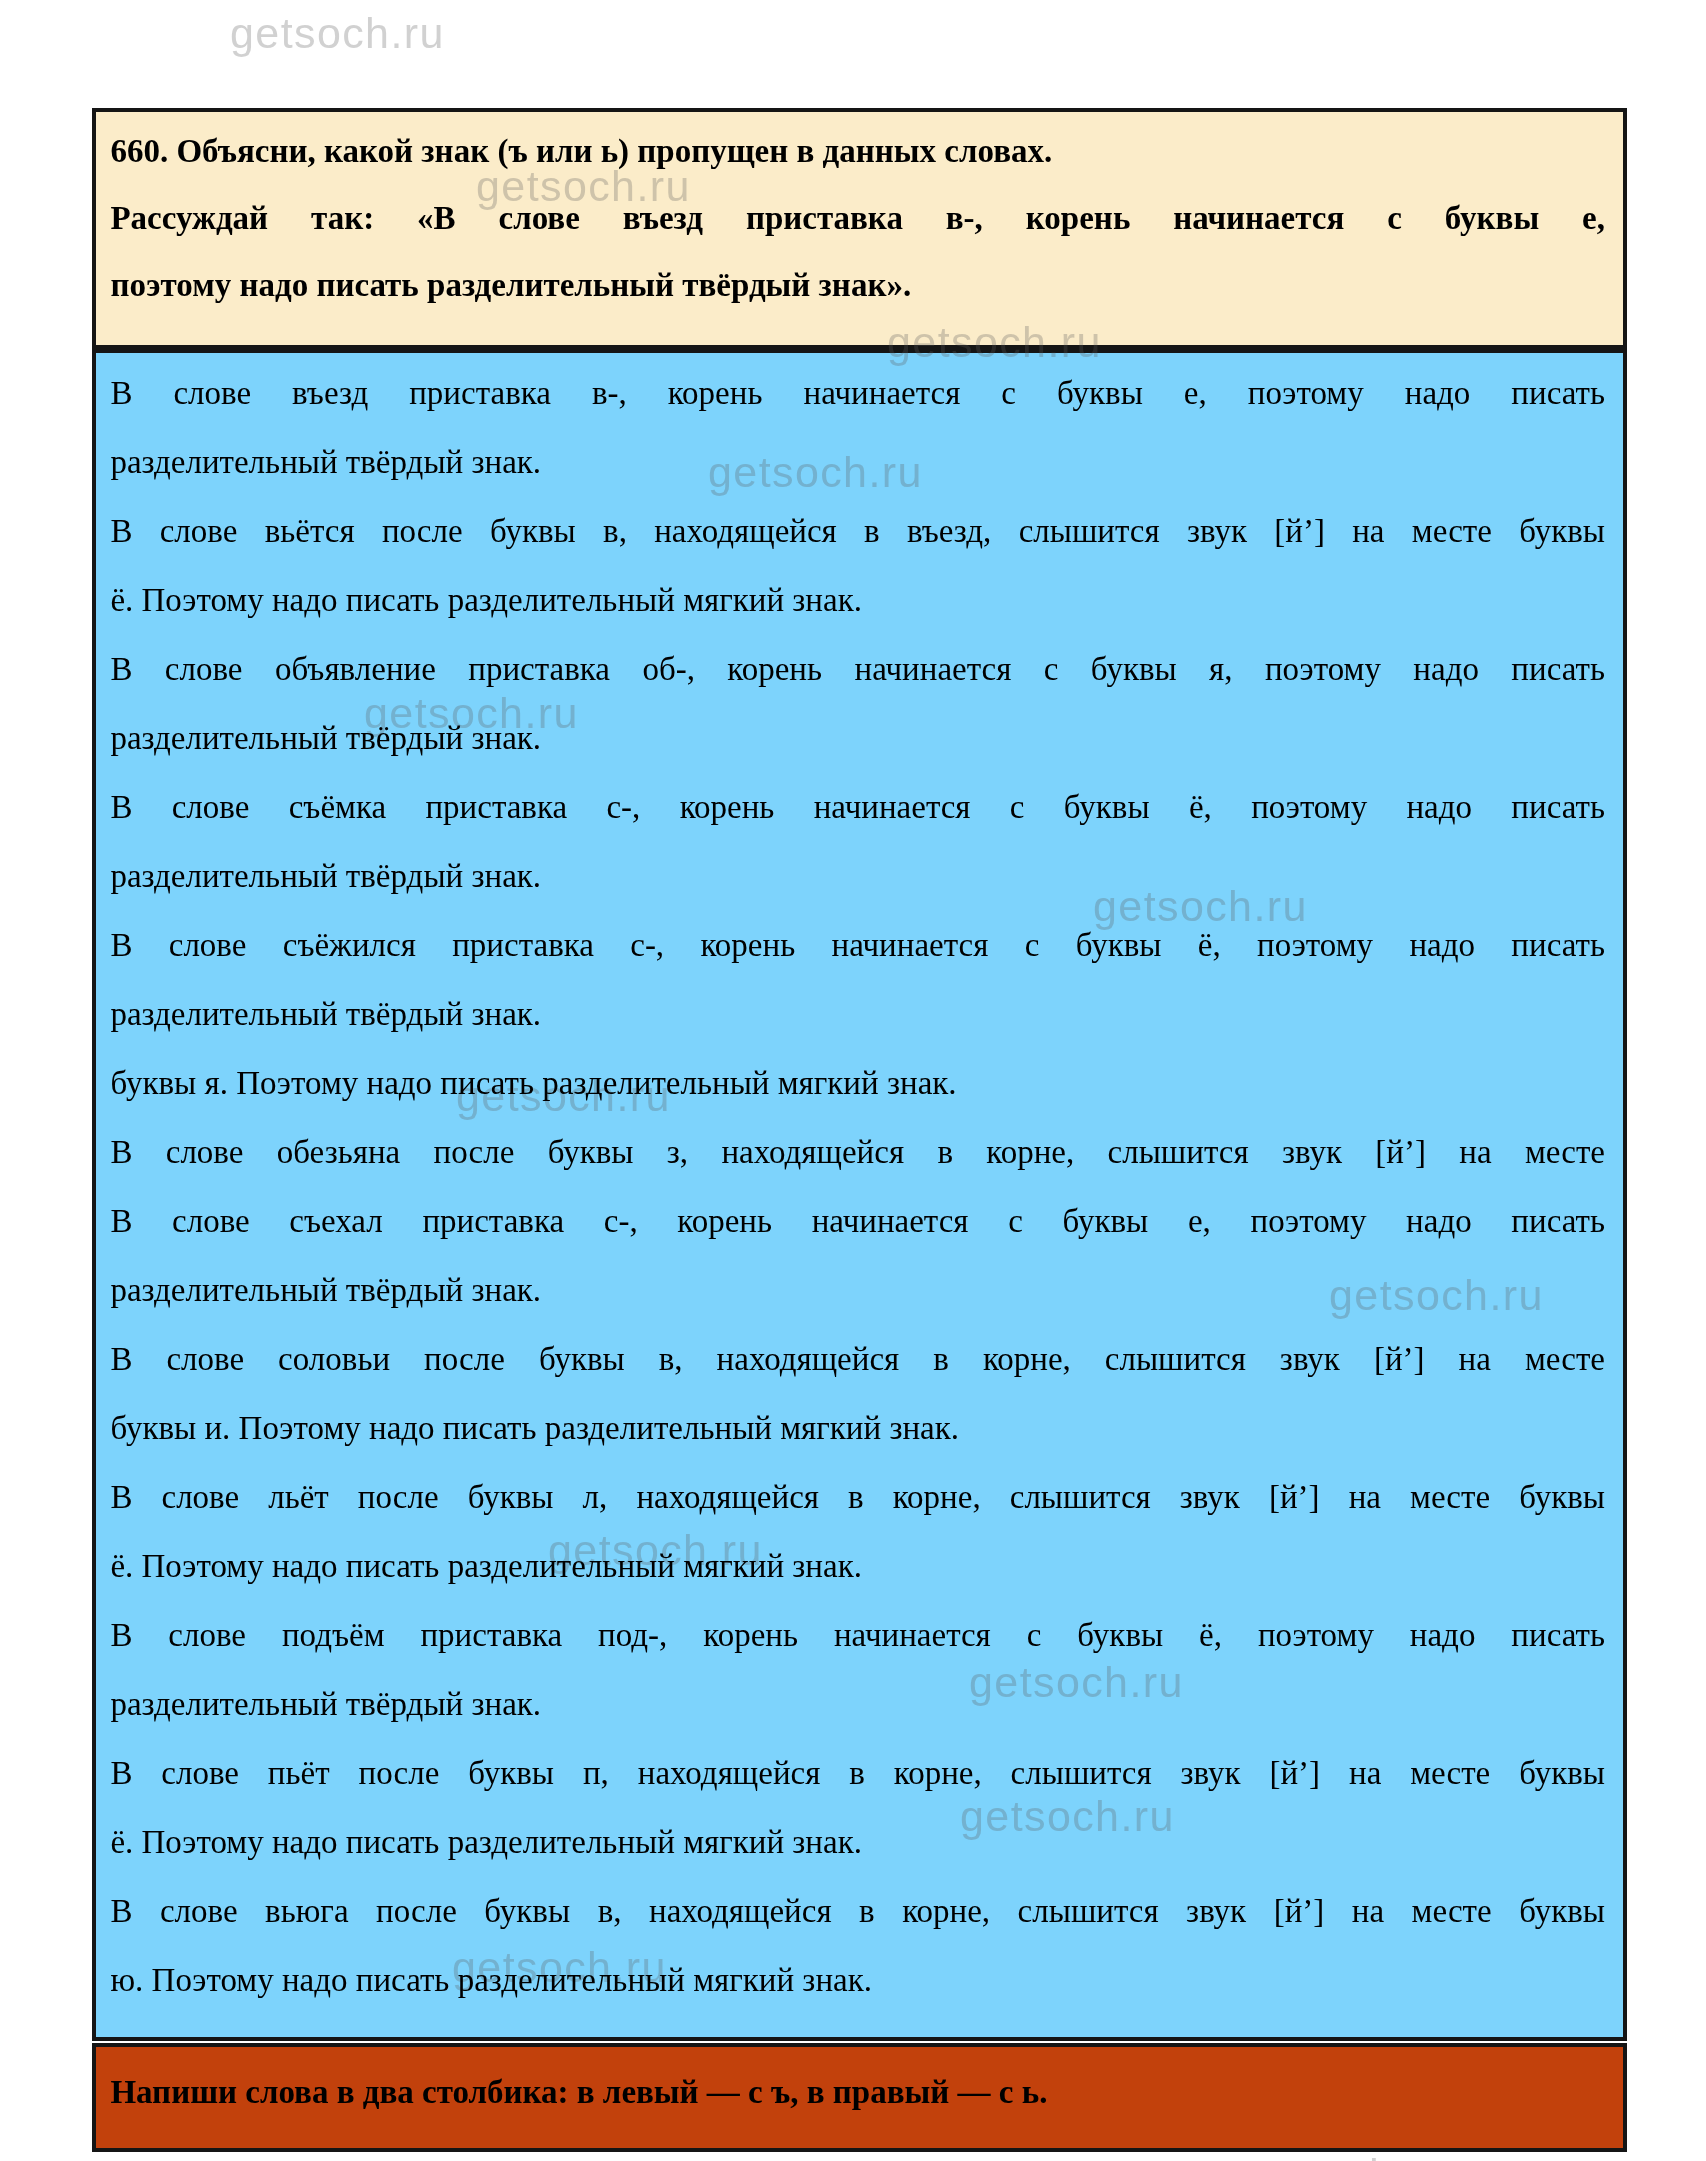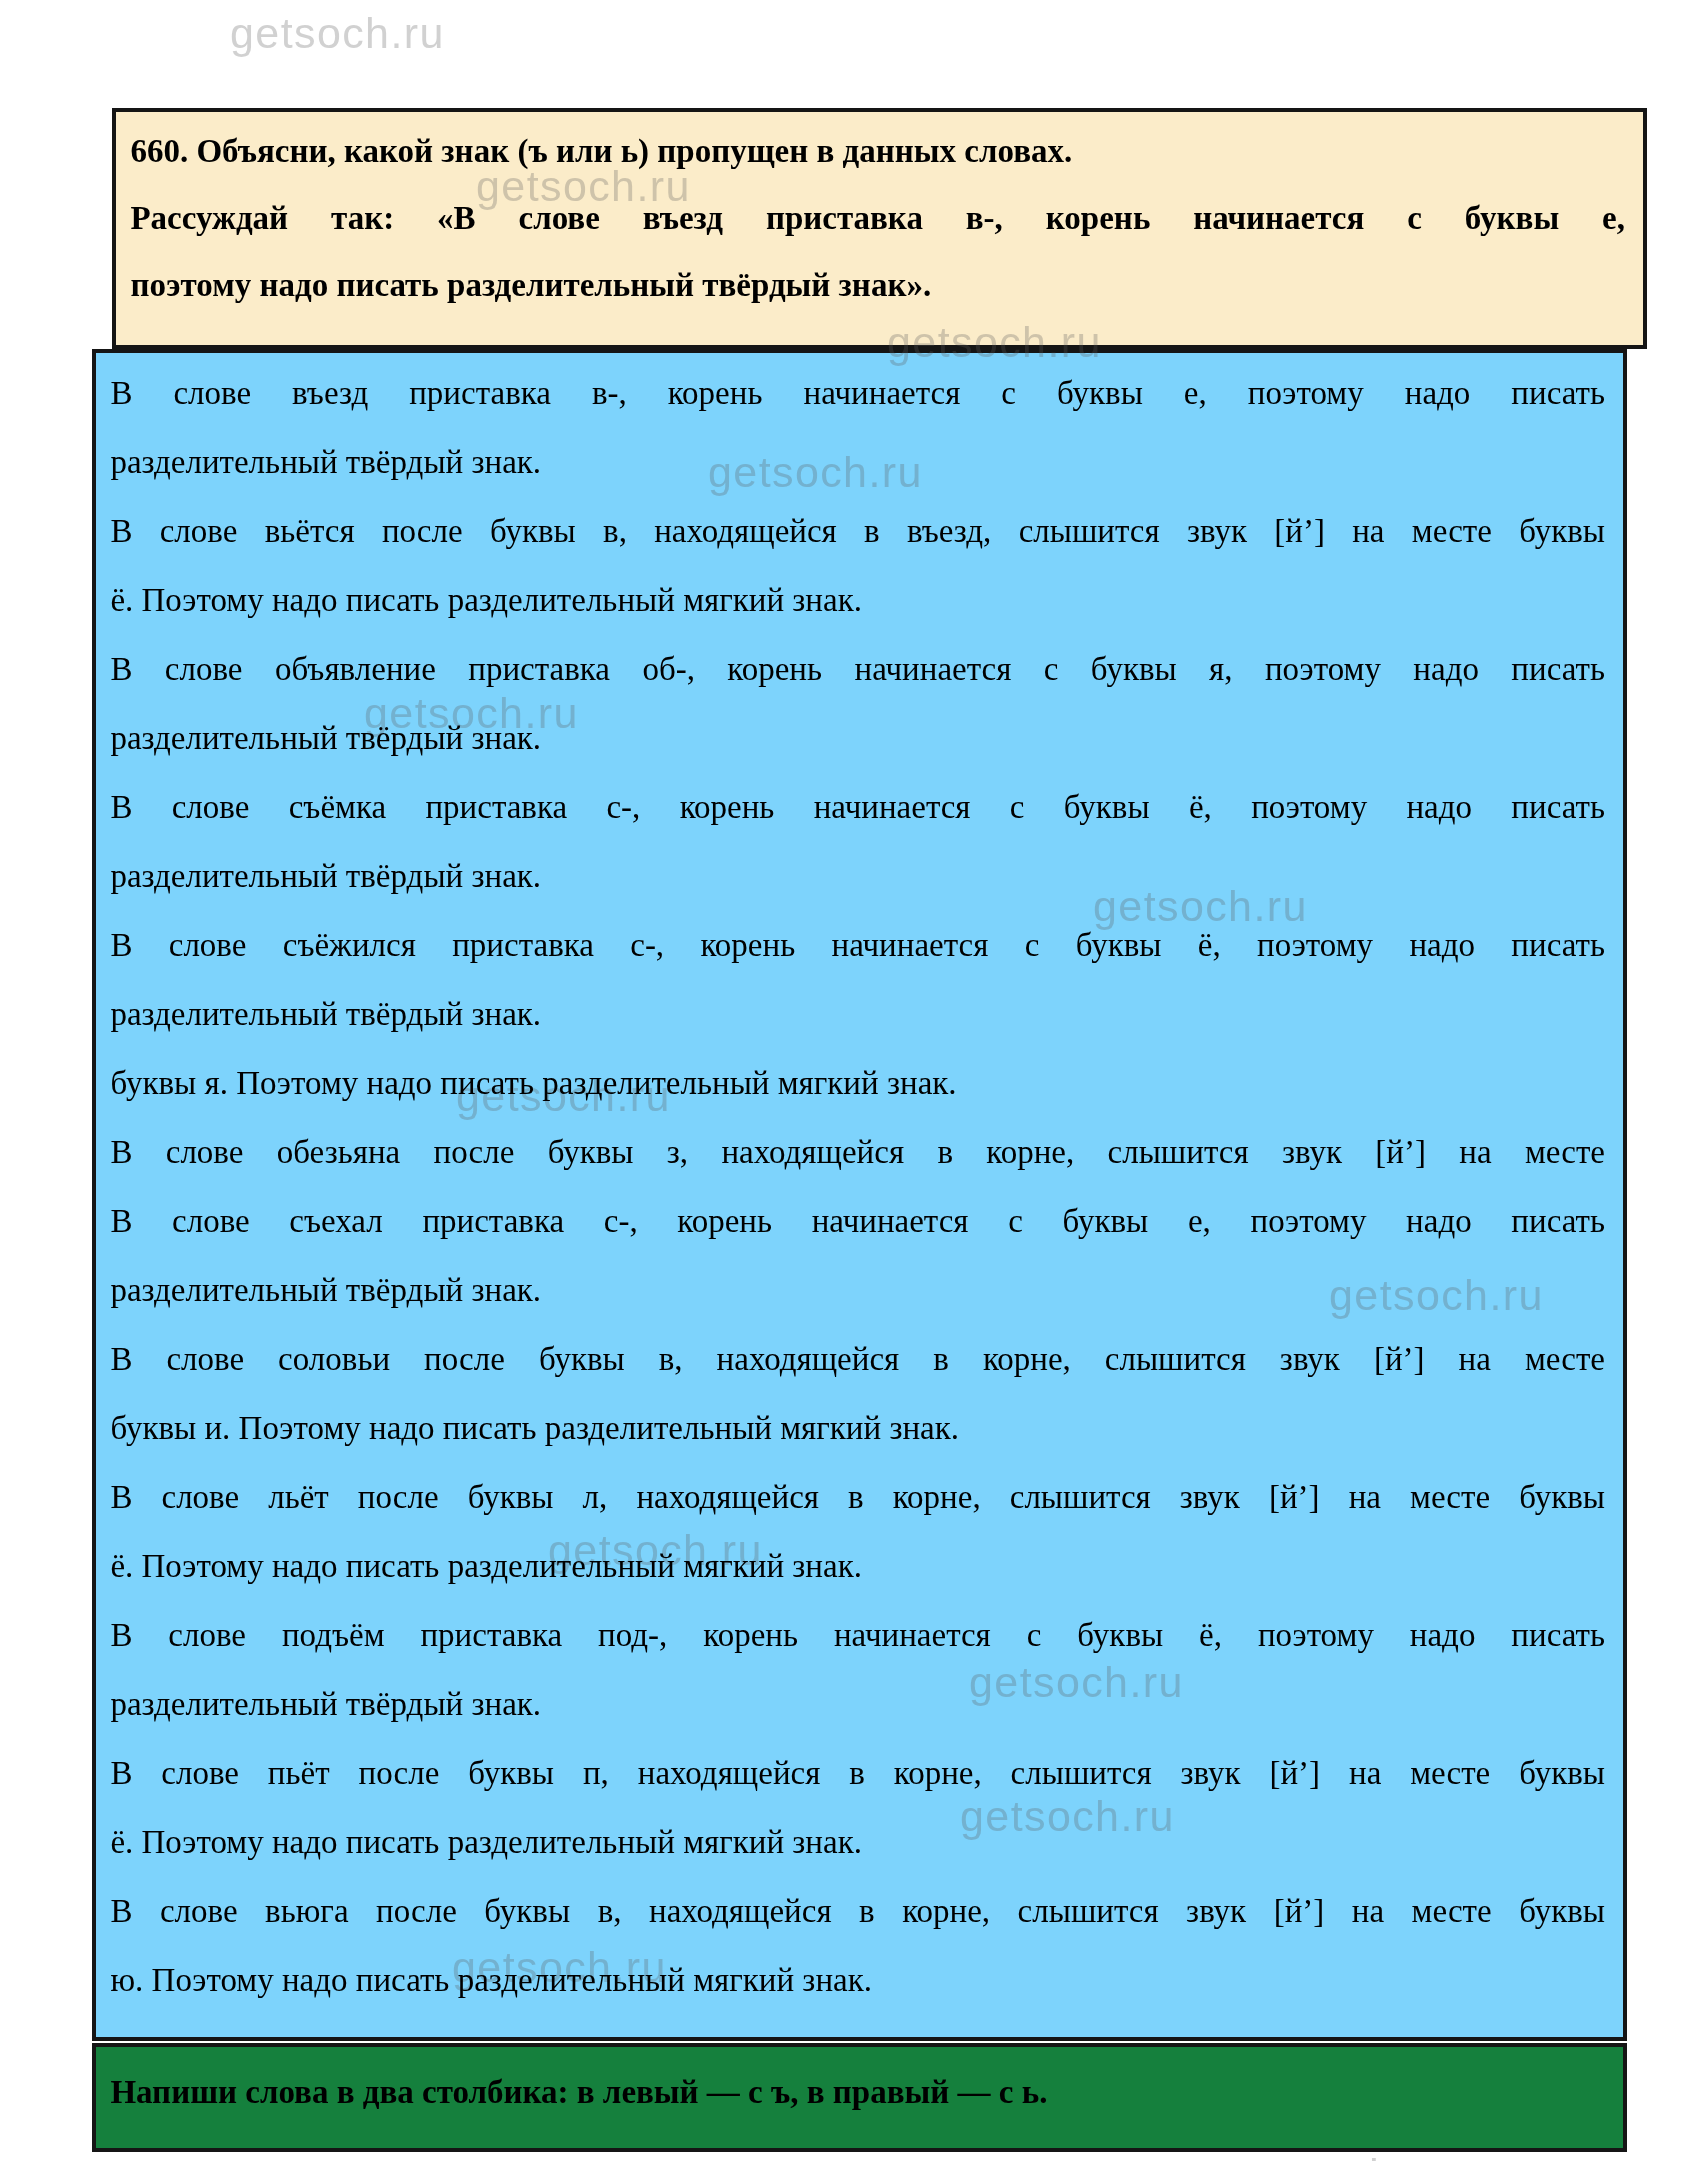--- a/index.html
+++ b/index.html
@@ -16,31 +16,30 @@
     left: 92px;
     width: 1535px;
     box-sizing: border-box;
     border: 4.8px solid #151515;
   }
   #task-box {
     top: 108px; height: 241px;
     background: #FBECC9;
     padding: 5.5px 18px 0 14.4px;
     font-weight: bold;
-    margin-left: 20px;
   }
   #answer-box {
     top: 349px; height: 1692px;
     border-width: 4.1px;
     background: #7dd3fc;
     padding: 5.5px 18px 0 14.4px;
   }
   #footer-box {
     top: 2043px; height: 109px;
-    background: #15803d;
+    background: #c2410c;
     padding: 12.4px 18px 0 14.4px;
     font-weight: bold;
   }
   .line {
     position: relative;
     z-index: 4;
     font-size: 33px;
     line-height: 69px;
     white-space: nowrap;
   }

